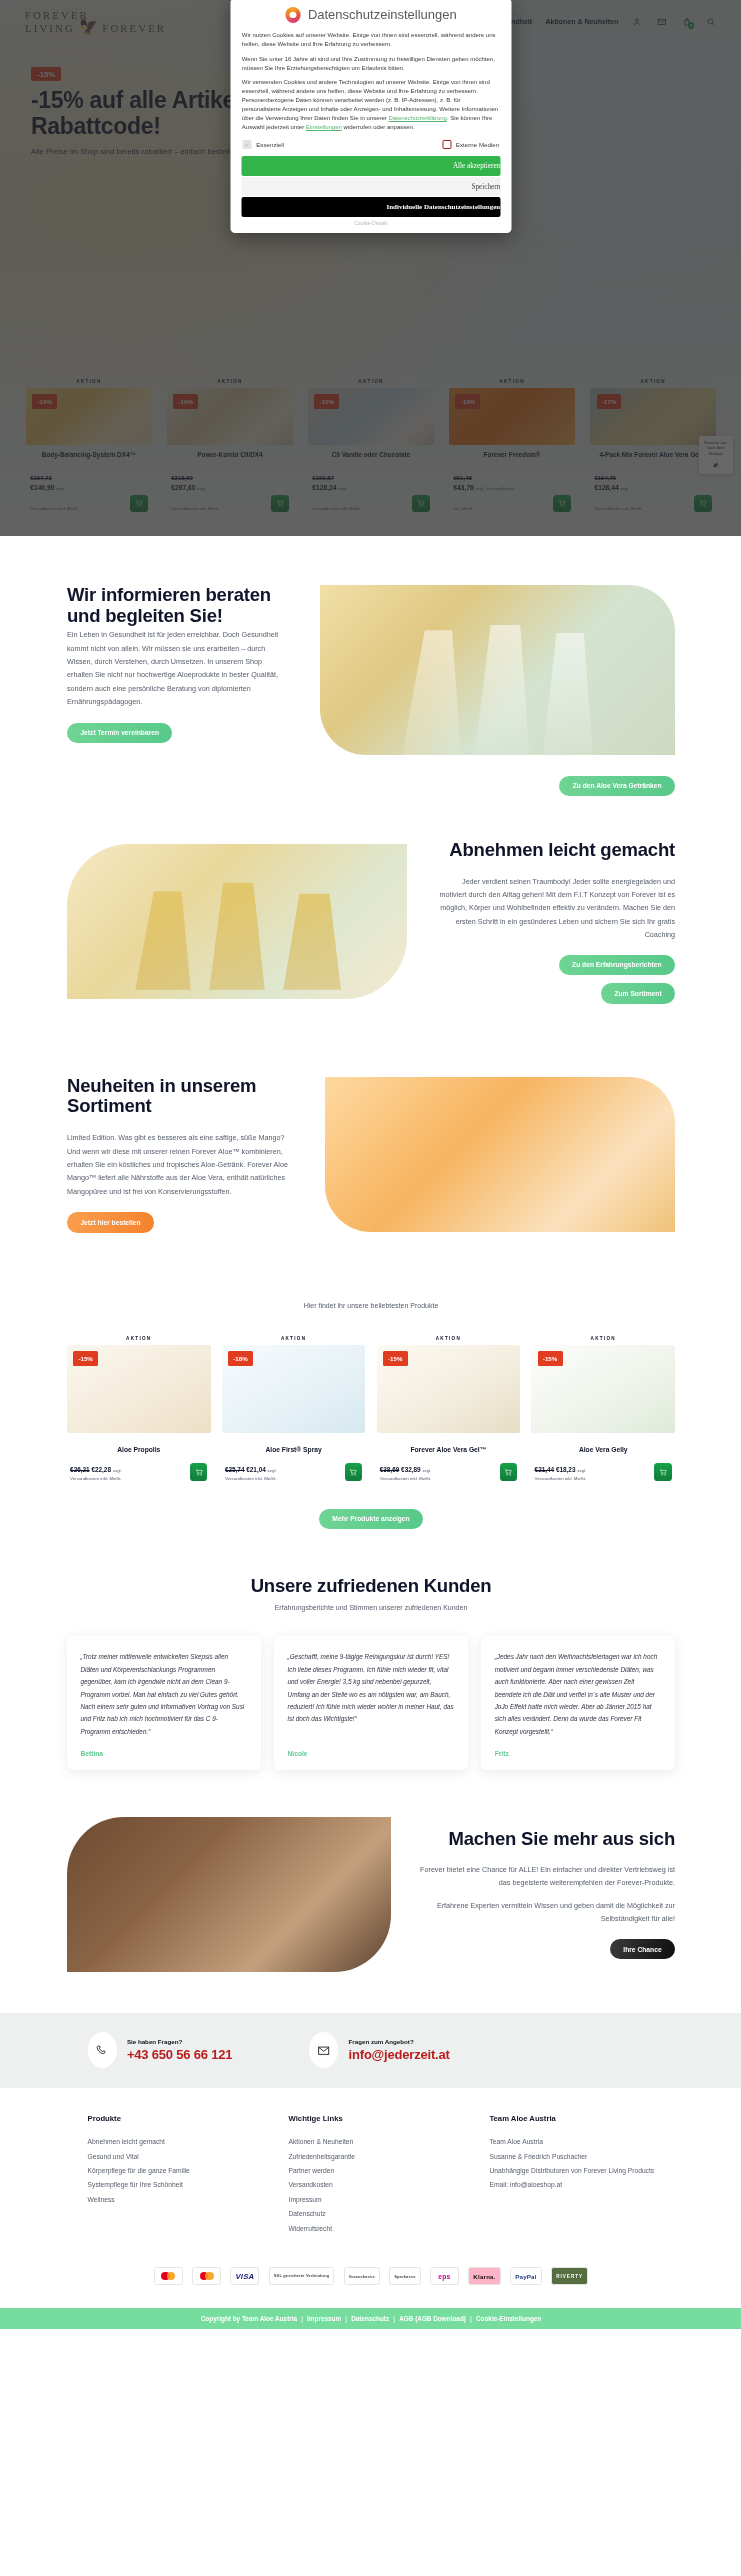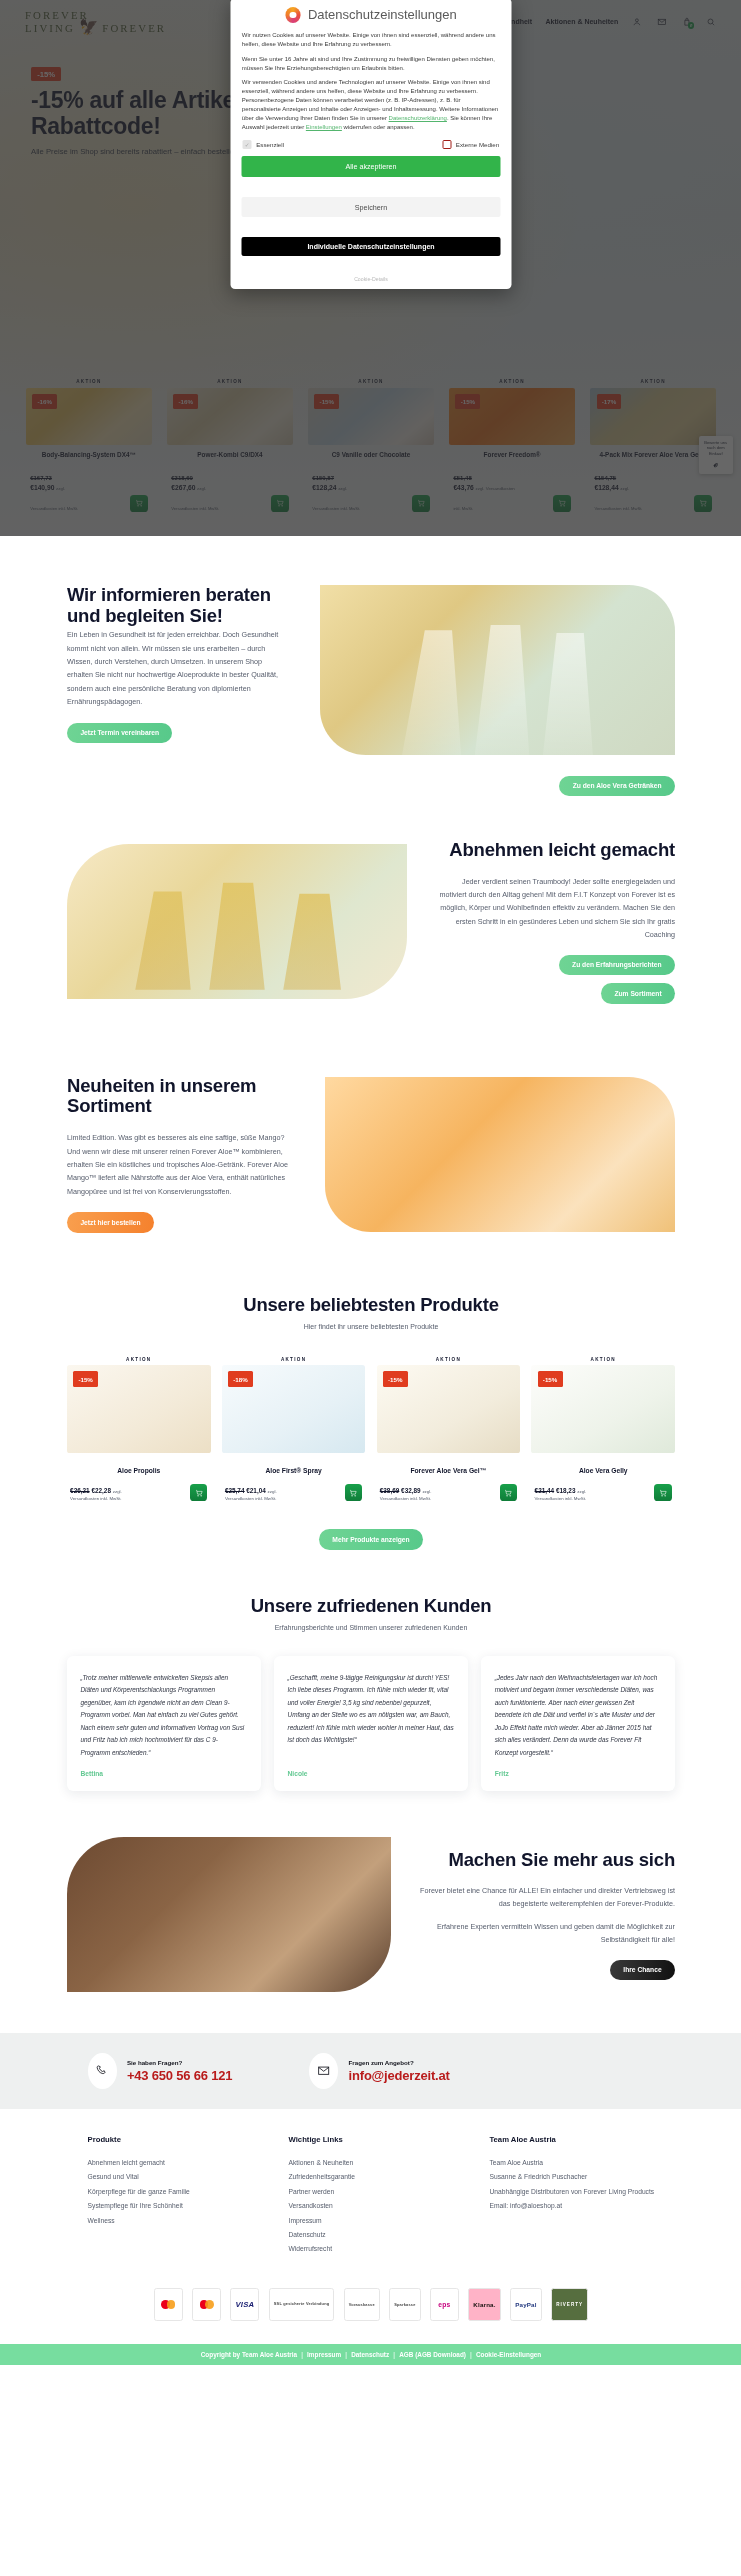--- a/index.html
+++ b/index.html
@@ -116,21 +116,21 @@
   .cc-title{font-size:13px;color:#5a5a5a;font-weight:400}
   .cc-p{font-size:6px;line-height:1.5;color:#3a3a3a;margin-bottom:5.7px}
   .cc-link{color:#54b56e}
   .cc-checks{display:flex;justify-content:space-between;align-items:center;margin:8.2px 1px 7.2px}
   .cc-check{display:flex;align-items:center;gap:4.6px;font-size:6.2px;color:#3a3a3a}
   .cb{width:8.8px;height:8.8px;border-radius:1.5px;flex:none;display:flex;align-items:center;justify-content:center;font-size:5.7px}
   .cb.on{background:#e3e3e3;color:#9b9b9b}
   .cb.off{border:1px solid #a01c16;background:#fff}
   .cc-btn{
     display:block;width:100%;border:none;cursor:pointer;border-radius:2.1px;
-    font-size:7.2px;padding:5.7px 0;margin-bottom:20px;font-family:Liberation Sans, sans-serif;
+    font-size:7.2px;padding:5.7px 0;margin-bottom:1px;font-family:Liberation Serif, serif;text-align:right;
   }
   .cc-accept{background:#32b44a;color:#fff}
   .cc-save{background:#f3f3f3;color:#4a4a4a}
   .cc-indiv{background:#000;color:#fff;font-weight:700;font-size:7px}
   .cc-details{text-align:center;font-size:5.2px;color:#b9b9b9;margin-top:3.1px}
 
   
   .sec{position:relative;width:742px}
   .inner{max-width:608px;margin:0 auto;padding:0 20.6px}
   h2.big{font-size:18.5px;line-height:1.12;font-weight:800;color:#11152b;letter-spacing:-0.2px}
@@ -223,21 +223,21 @@
   .clabel{font-size:6.2px;font-weight:800;color:#12131c;margin-bottom:2.1px}
   .cvalue{font-size:13px;font-weight:700;color:#b91c1c;letter-spacing:-0.2px}
 
   
   footer{background:#fff;padding:26px 0 0}
   .fgrid{display:flex;gap:36px}
   .fcol{flex:1}
   .fcol h4{font-size:7.7px;font-weight:800;color:#11152b;margin-bottom:12.4px}
   .fcol a,.fcol p{display:block;font-size:6.7px;color:#555c6b;line-height:2.15;text-decoration:none}
   .pays{display:flex;gap:9.3px;align-items:center;justify-content:center;padding:31px 0 23px;flex-wrap:wrap}
-  .pay{height:33px;min-width:29px;border-radius:2.6px;display:flex;align-items:center;justify-content:center;
+  .pay{height:18px;min-width:29px;border-radius:2.6px;display:flex;align-items:center;justify-content:center;
     font-size:5.2px;font-weight:800;background:#fff;border:0.5px solid #e6e6e6;padding:0 4.1px;letter-spacing:0.2px}
   .pay.mc{background:#fff}
   .pay.visa{color:#1a1f71;font-size:7.7px;font-style:italic}
   .pay.klarna{background:#ffb3c7;color:#17120f;font-size:6.2px}
   .pay.paypal{color:#253b80;font-size:6.2px}
   .pay.riverty{background:#566e3f;color:#fff;font-size:4.6px;letter-spacing:1px}
   .pay.eps{color:#c6007e;font-size:6.7px;font-weight:800}
   .pay.ssl{font-size:3.9px;line-height:1.1;text-align:center;color:#444}
   .pay.vk{font-size:3.9px;color:#444}
   .pay.sparkasse{font-size:3.9px;color:#444}
@@ -502,21 +502,20 @@
         <h2 class="big">Neuheiten in unserem Sortiment</h2>
         <p class="body" style="margin-top:14.4px">Limited Edition. Was gibt es besseres als eine saftige, süße Mango? Und wenn wir diese mit unserer reinen Forever Aloe™ kombinieren, erhalten Sie ein köstliches und tropisches Aloe-Getränk. Forever Aloe Mango™ liefert alle Nährstoffe aus der Aloe Vera, enthält natürliches Mangopüree und ist frei von Konservierungsstoffen.</p>
         <button class="btn btn-orange" style="margin-top:14.4px">Jetzt hier bestellen</button>
       </div>
       <div class="right"></div>
     </div>
   </section>
 
   <section class="sec">
     <div class="inner s-pop">
-      <h2 class="big">Unsere beliebtesten Produkte</h2>
       <div class="sub">Hier findet ihr unsere beliebtesten Produkte</div>
 
       <div class="popgrid">
         <div class="popcard">
           <div class="aktion">AKTION</div>
           <div class="popimg p1">
             <span class="disc">-15%</span>
           </div>
           <div class="popname">Aloe Propolis</div>
           <div class="popfoot">

